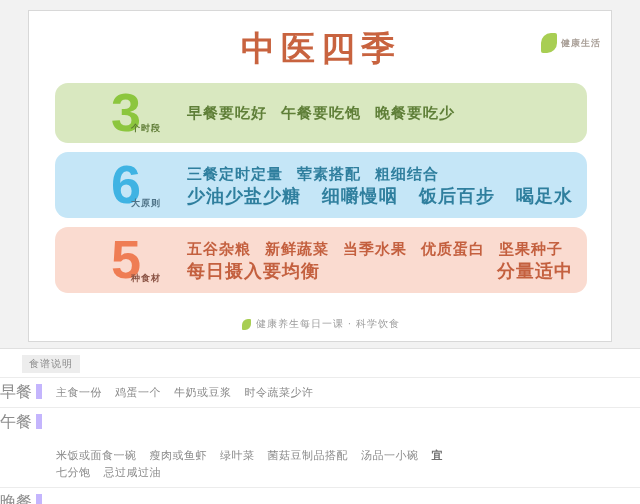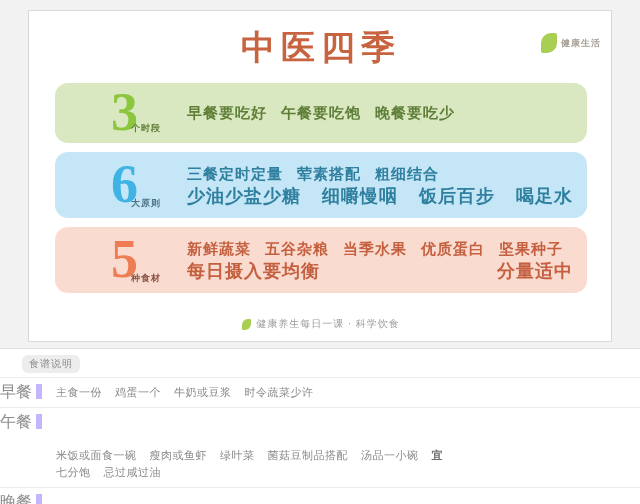--- a/index.html
+++ b/index.html
@@ -3,21 +3,21 @@
 <meta charset="utf-8">
 <title>Infographic Card</title>
 <style>
   html,body{margin:0;padding:0;}
   body{
     width:640px;height:504px;overflow:hidden;
     background:#f2f2f2;
     font-family:"Liberation Sans","DejaVu Sans",sans-serif;
     -webkit-font-smoothing:antialiased;
   }
-  .stage{position:relative;width:640px;height:433px;font-family:Liberation Serif, serif;}
+  .stage{position:relative;width:640px;height:433px;}
 
   
   .card{
     position:absolute;left:28px;top:10px;width:584px;height:332px;
     background:#ffffff;border:1px solid #d8d8d8;box-sizing:border-box;
   }
 
   
   .title{
     position:absolute;left:0;top:16px;width:584px;
@@ -103,21 +103,21 @@
     border-top:1px solid #e0e0e0;
     box-sizing:border-box;
     background:#ffffff;
   }
   .tbl-head{
     padding:4px 0 4px 22px;
   }
   .tbl-tag{
     display:inline-block;
     font-size:10px;color:#8a8a8a;letter-spacing:1px;
-    background:#ededed;padding:2px 7px;border-radius:6px;
+    background:#ededed;padding:2px 7px;border-radius:0;
   }
   .trow{
     display:flex;align-items:flex-start;
     border-top:1px solid #ececec;
     padding:6px 10px 6px 0;
   }
   .tlabel{
     width:42px;flex:none;
     font-size:16px;color:#8d8d8d;line-height:15px;
     border-right:6px solid #c4b5fd;
@@ -178,22 +178,22 @@
             </div>
           </div>
         </div>
         <div class="band pink" style="background: rgb(250, 219, 208);">
           <div class="numblock">
             <div class="bignum" style="color: rgb(239, 125, 84);">5</div>
             <div class="numcap">种食材</div>
           </div>
           <div class="bandtext">
             <div class="bline" style="color: rgb(196, 96, 63);">
+              <span class="chunk">五谷杂粮</span>
               <span class="chunk">新鲜蔬菜</span>
-              <span class="chunk">五谷杂粮</span>
               <span class="chunk">当季水果</span>
               <span class="chunk">优质蛋白</span>
               <span class="chunk">坚果种子</span>
             </div>
             <div class="bline second" style="color: rgb(196, 96, 63);">
               <span class="chunk">每日摄入要均衡</span>
               <span class="chunk">分量适中</span>
             </div>
           </div>
         </div>

